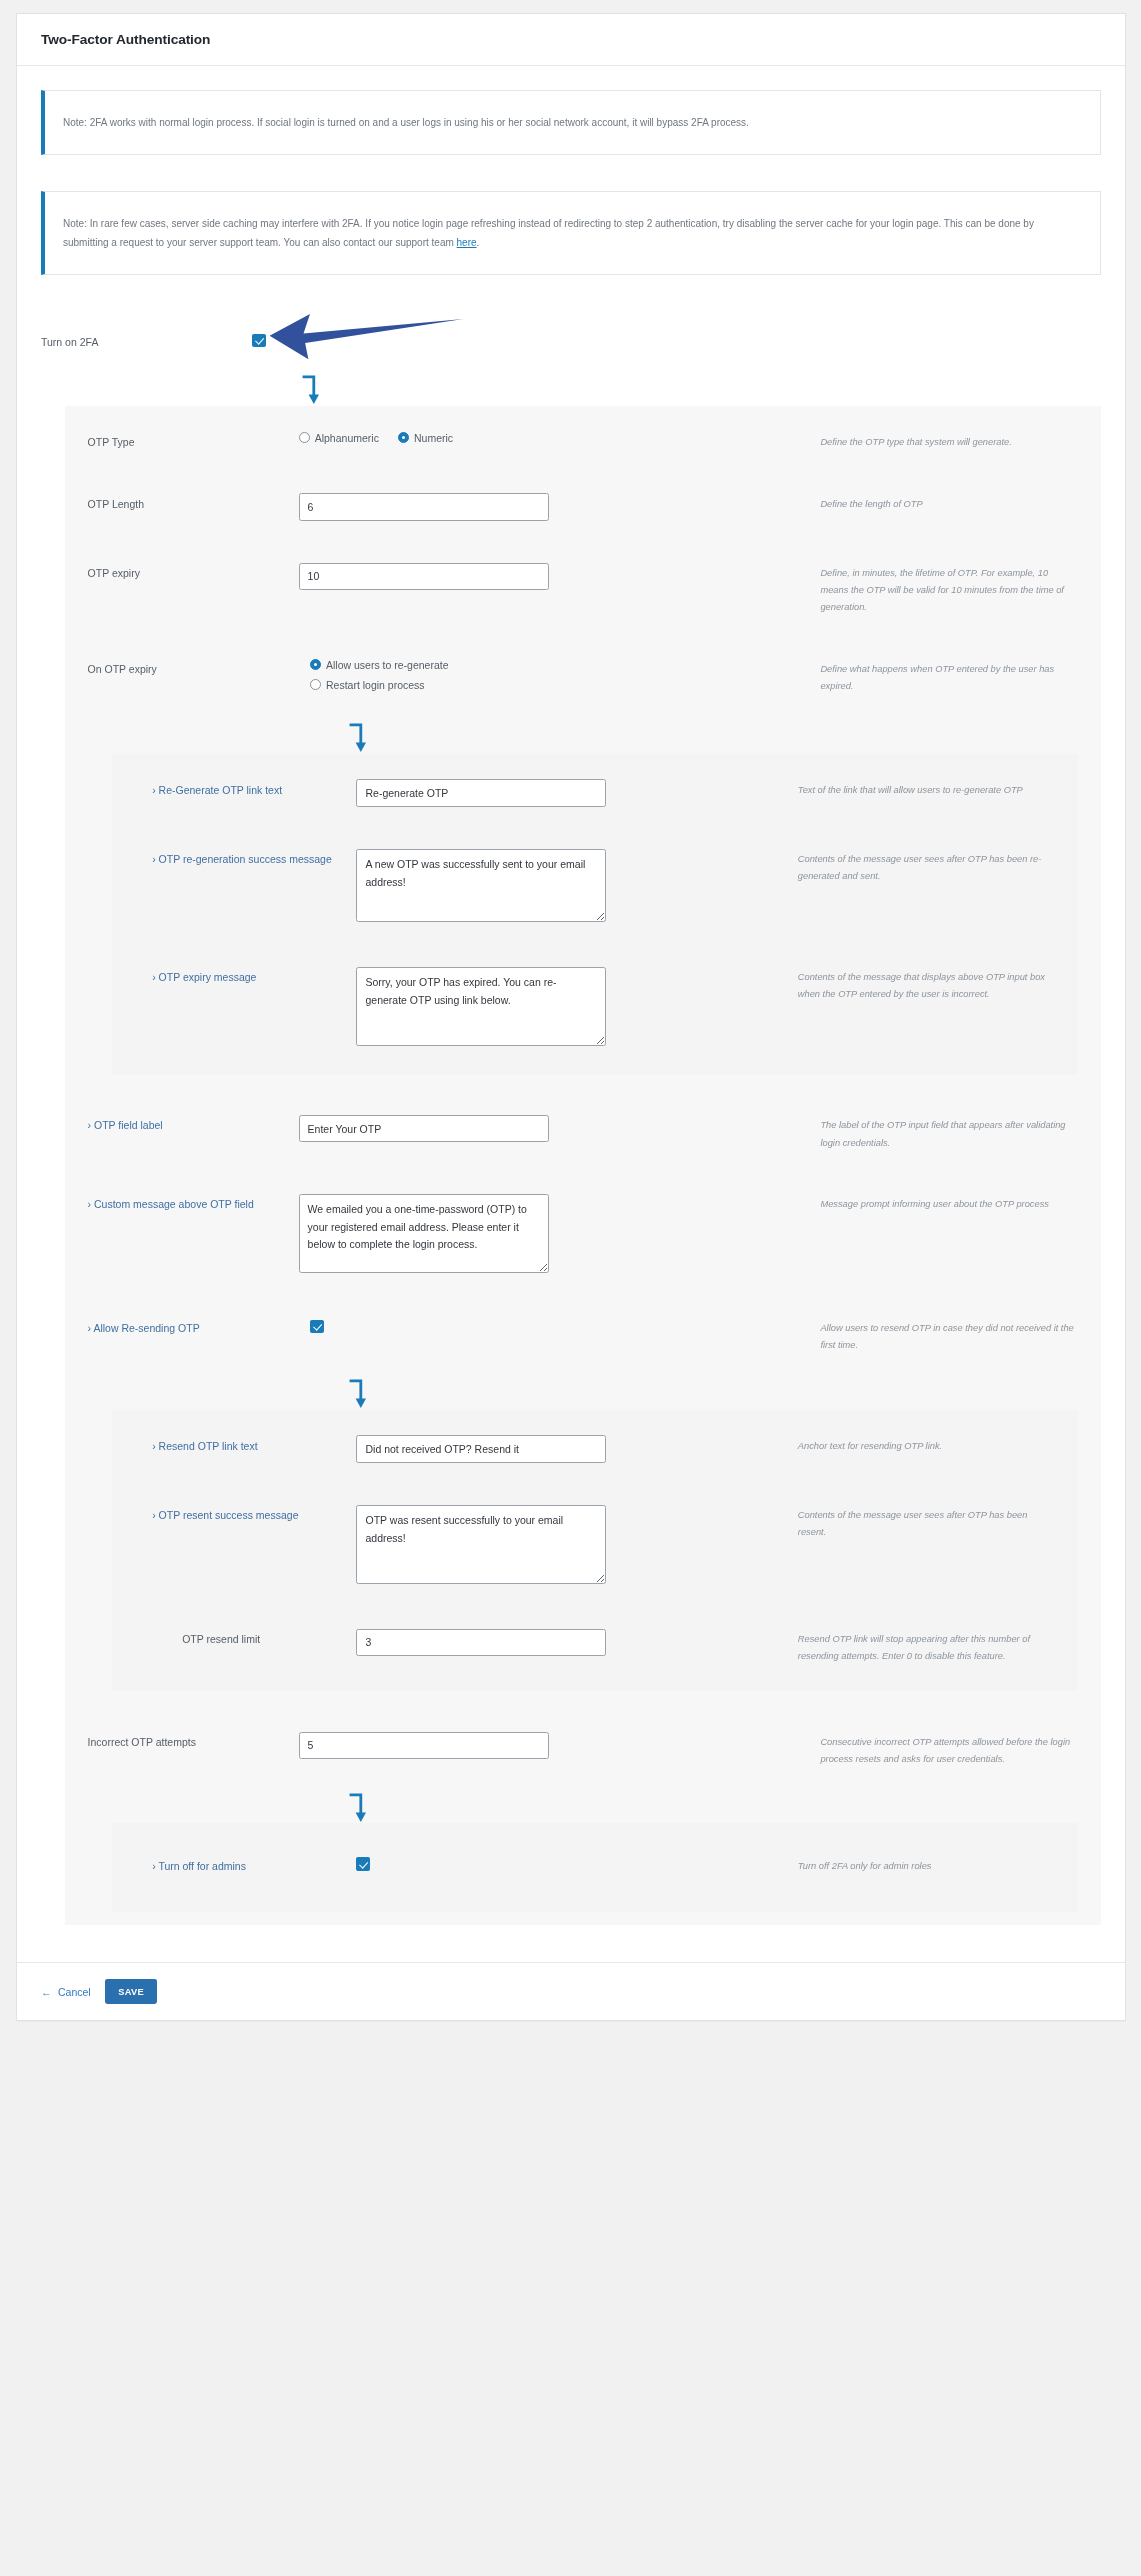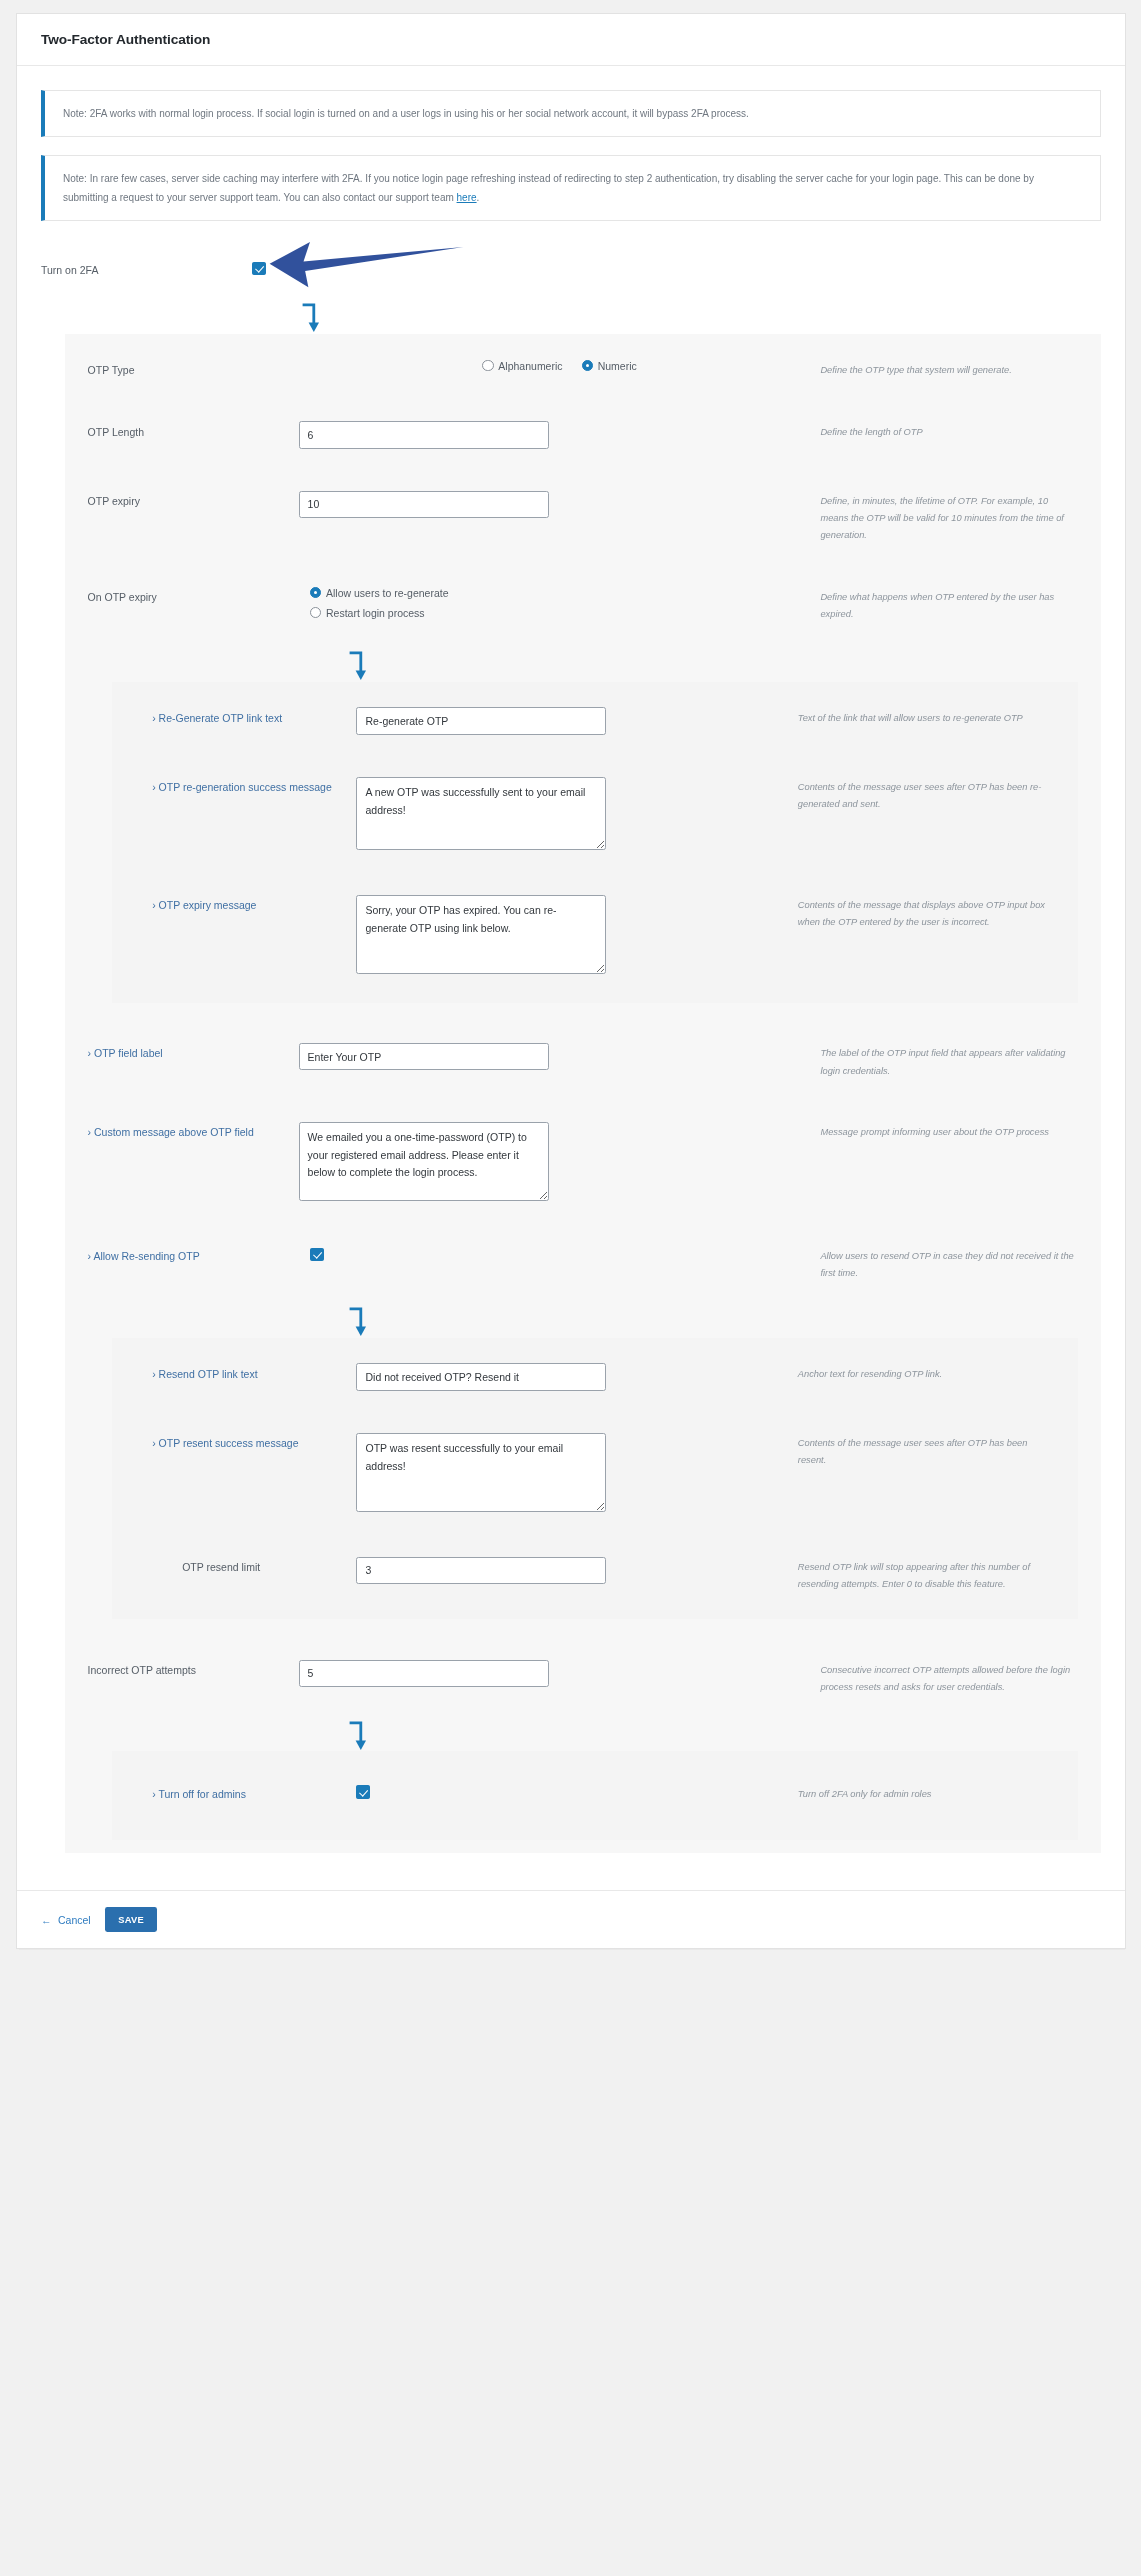--- a/index.html
+++ b/index.html
@@ -33,22 +33,22 @@
   }
 
   
   .card-body { padding: 24px 24px 18px 24px; }
 
   
   .notice {
     border: 0.8px solid #e5e5e5;
     border-left: 4px solid #1a7bb9;
     background: #fff;
-    padding: 13px 18px;
-    margin-bottom: 18px;
+    padding: 22px 18px;
+    margin-bottom: 36px;
   }
   .notice p {
     margin: 0;
     font-size: 10px;
     line-height: 1.9;
     color: #6f7780;
   }
   .notice a { color: #1a7bb9; text-decoration: underline; }
 
   
@@ -142,21 +142,21 @@
     content: "";
     position: absolute;
     left: 4px; top: 1.6px;
     width: 4px; height: 7.3px;
     border: solid #fff;
     border-width: 0 1.6px 1.6px 0;
     transform: rotate(42deg);
   }
 
   
-  .radio-group { display: flex; align-items: center; gap: 19px; flex-wrap: wrap; justify-content: center; }
+  .radio-group { display: flex; align-items: center; gap: 19px; flex-wrap: wrap; }
   .radio-group.stack { display: block; }
   .radio-item {
     display: inline-flex;
     align-items: center;
     gap: 4.8px;
     font-size: 10.5px;
     color: #555d66;
     cursor: pointer;
   }
   .radio-group.stack .radio-item { display: flex; margin-bottom: 8px; }

